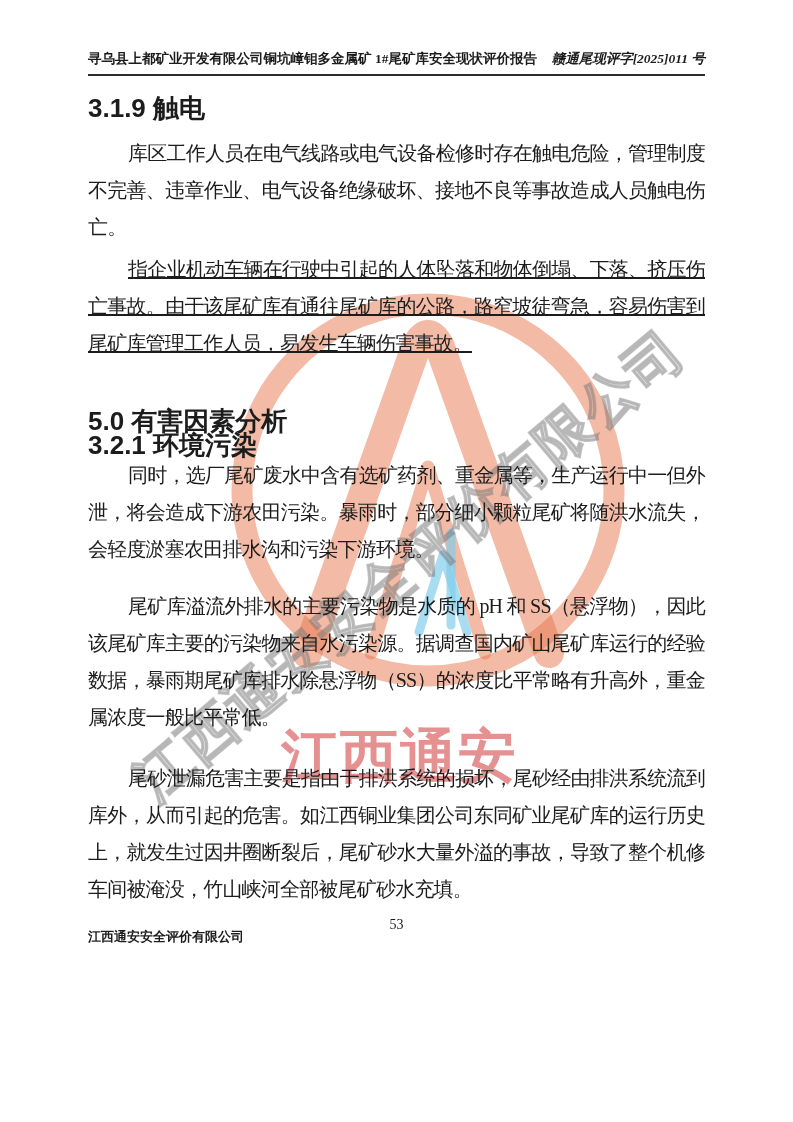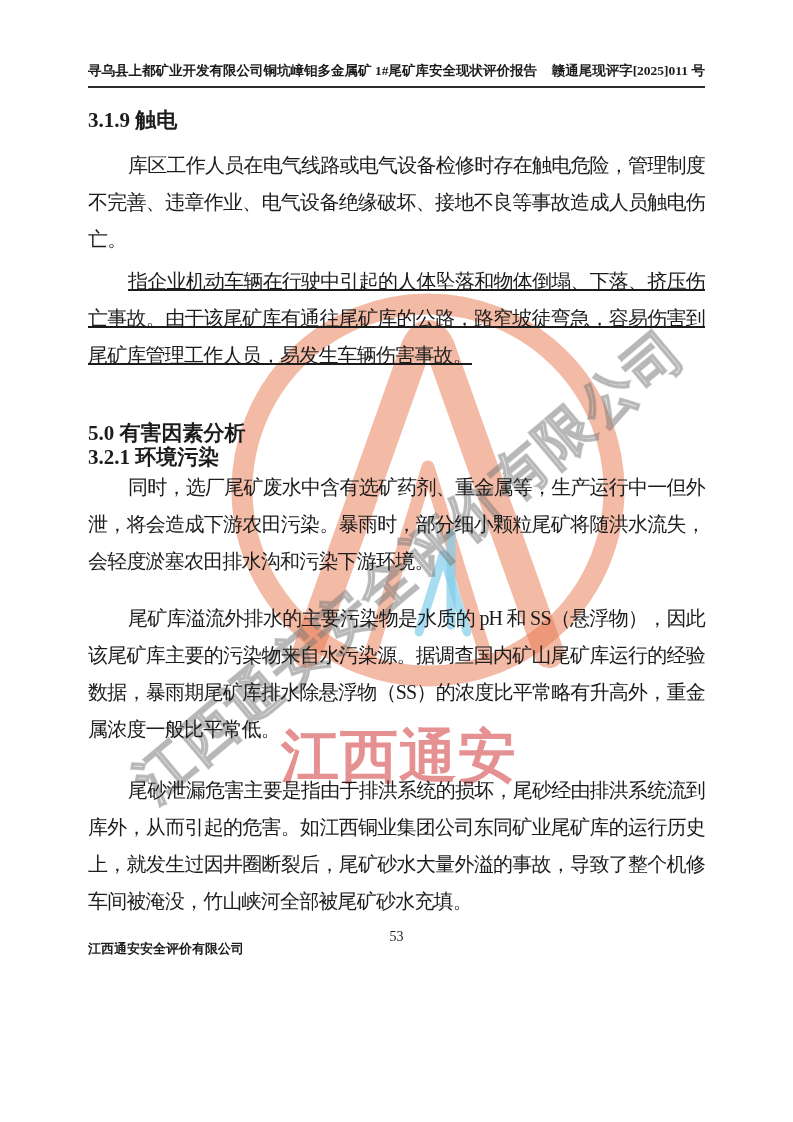--- a/index.html
+++ b/index.html
@@ -25,31 +25,31 @@
     transform:rotate(-40deg);transform-origin:50% 50%;
   }
   .wm-red{
     position:absolute;left:281px;top:718px;
     font-family:"Liberation Sans","DejaVu Sans",sans-serif;
     font-weight:bold;font-size:58px;letter-spacing:1px;
     color:rgba(206,45,45,0.52);
     white-space:nowrap;
   }
   
-  .content{position:relative;z-index:1;padding:12px 88px;}
+  .content{position:relative;z-index:1;padding:0 88px;}
   .hdr{
     padding-top:50px;padding-bottom:6px;
     border-bottom:2px solid #2b2b2b;
     display:flex;justify-content:space-between;align-items:flex-end;
     font-weight:bold;font-size:13.5px;white-space:nowrap;
   }
-  .hdr .hr{margin-left:14px;}
+  .hdr .hr{margin-left:14px;font-style:italic;}
   .sec{
-    font-family:Liberation Serif, serif;
-    font-weight:bold;font-size:21px;line-height:24px;margin:0;
+    font-family:Liberation Sans, sans-serif;
+    font-weight:bold;font-size:26px;line-height:24px;margin:0;
   }
   .para{
     margin:0;font-size:20px;line-height:37px;letter-spacing:-0.8px;
     text-align:justify;text-indent:2em;word-break:break-all;
   }
   #h319{margin-top:20px;}
   #p1{margin-top:15px;}
   #h3110{margin-top:6px;}
   #p2{margin-top:5px;text-decoration:underline;}
   #h32{margin-top:47px;}

